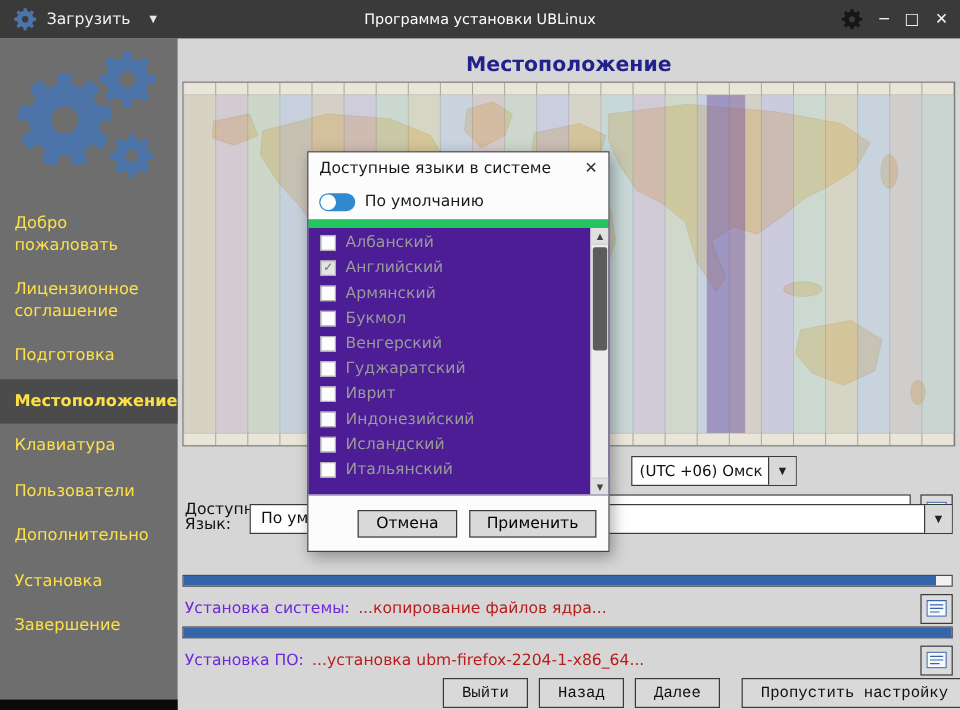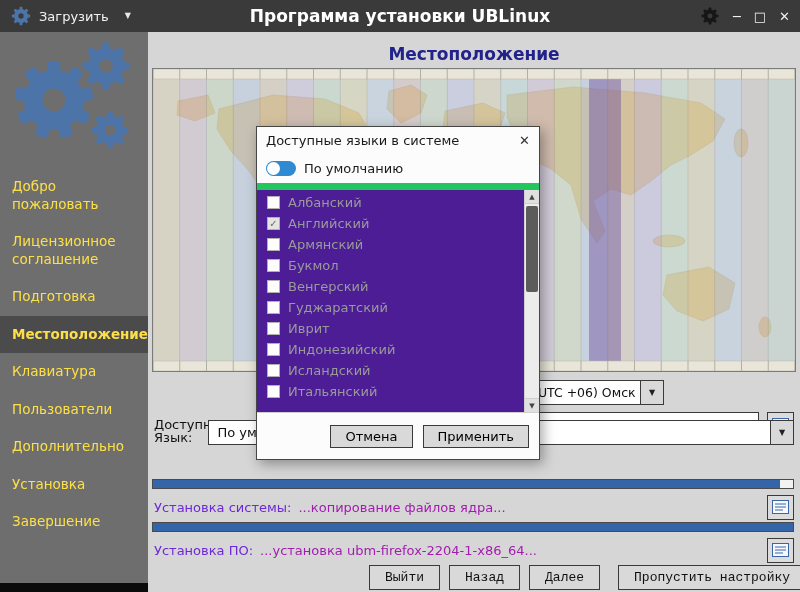--- a/index.html
+++ b/index.html
@@ -5,21 +5,21 @@
   *{box-sizing:border-box;margin:0;padding:0}
   html,body{width:800px;height:592px;overflow:hidden}
   body{font-family:"DejaVu Sans",sans-serif;font-size:13px;background:#d6d6d6;position:relative;color:#111}
 
   
   .titlebar{position:absolute;left:0;top:0;width:800px;height:32px;background:#3a3a3a;color:#fff;
     display:flex;align-items:center;padding:0 10px;z-index:6}
   .tb-left{display:flex;align-items:center;gap:7px;z-index:2}
   .tb-load{display:flex;align-items:center;gap:16px;cursor:pointer;font-size:13px;color:#f2f2f2}
   .caret{font-size:8px;line-height:1;color:#e8e8e8}
-  .tb-title{position:absolute;left:0;right:0;text-align:center;font-weight:bold;font-size:17px;pointer-events:none}
+  .tb-title{position:absolute;left:0;right:0;text-align:center;font-weight:normal;font-size:12px;pointer-events:none}
   .tb-right{margin-left:auto;display:flex;align-items:center;gap:13px;z-index:2}
   .win-btn{font-size:13px;color:#f0f0f0;line-height:1;cursor:pointer}
 
   
   .sidebar{position:absolute;left:0;top:32px;width:148px;bottom:0;background:#6e6e6e}
   .gears-art{position:absolute;top:6px;left:2px}
   .side-nav{position:absolute;top:136px;left:0;right:0}
   .side-item{color:#fde047;font-size:13.5px;padding:10px 12px;line-height:1.3;cursor:pointer}
   .side-item.active{background:#4b4b4b;font-weight:bold}
   .side-footer{position:absolute;bottom:0;left:0;right:0;height:9px;background:#0b0b0b}
@@ -46,31 +46,31 @@
   .combo{flex:1;height:25px;background:#fff;border:1px solid #3a3a3a;display:flex;align-items:center;cursor:pointer}
   .combo-text{flex:1;padding:0 8px;white-space:nowrap;overflow:hidden}
 
   .progress{position:absolute;left:4px;right:6px;height:10px;border:1px solid #4a4a4a;background:#f2f2f2}
   .progress .fill{height:100%;background:#3465a8}
   .p1{top:447px}.p2{top:490px}
 
   .status-row{position:absolute;left:6px;right:6px;height:26px;display:flex;align-items:center;gap:7px}
   .s1{top:462px}.s2{top:505px}
   .status-label{font-size:13px;color:#6d28d9}
-  .status-text{font-size:13px;color:#a21caf}
+  .status-text{font-size:13px;color:#b91c1c}
   .status-row .icon-btn{margin-left:auto}
 
   .btn-row{position:absolute;left:4px;right:6px;top:533px;height:25px;display:flex;align-items:center;gap:9px}
   .sp1{width:208px;flex:0 0 208px}
   .flex1{flex:1}
   .btn{height:25px;padding:0 15px;background:#d9d9d9;border:1px solid #3a3a3a;font-size:13px;color:#111;
     display:flex;align-items:center;justify-content:center;cursor:pointer;font-family:Liberation Mono, monospace;white-space:nowrap}
 
   
-  .dialog{position:absolute;left:256px;top:126px;width:284px;height:334px;background:#fcfcfc;border:1px solid #454545;
+  .dialog{position:absolute;left:256px;top:126px;width:252px;height:334px;background:#fcfcfc;border:1px solid #454545;
     box-shadow:3px 4px 12px rgba(0,0,0,.35);z-index:10;display:flex;flex-direction:column}
   .dlg-header{height:27px;display:flex;align-items:center;padding:0 9px;font-size:13px;color:#1a1a1a;flex:0 0 27px}
   .dlg-close{margin-left:auto;font-size:13px;color:#333;cursor:pointer}
   .toggle-row{height:29px;display:flex;align-items:center;gap:8px;padding:0 9px;flex:0 0 29px}
   .toggle{width:30px;height:15px;border-radius:8px;background:#2f8ad2;position:relative;cursor:pointer;flex:0 0 30px}
   .toggle .knob{position:absolute;left:1px;top:1px;width:13px;height:13px;border-radius:50%;background:#fff}
   .toggle-label{font-size:13px;color:#1a1a1a}
   .list-wrap{position:relative;flex:1;border-top:7px solid #22c55e;border-bottom:1px solid #cfcfcf;background:#4c1d95;overflow:hidden}
   .lg-list{position:absolute;left:0;top:2px;right:15px;bottom:0;overflow:hidden}
   .lg-row{height:21px;display:flex;align-items:center;gap:8px;padding:0 10px;cursor:pointer}

